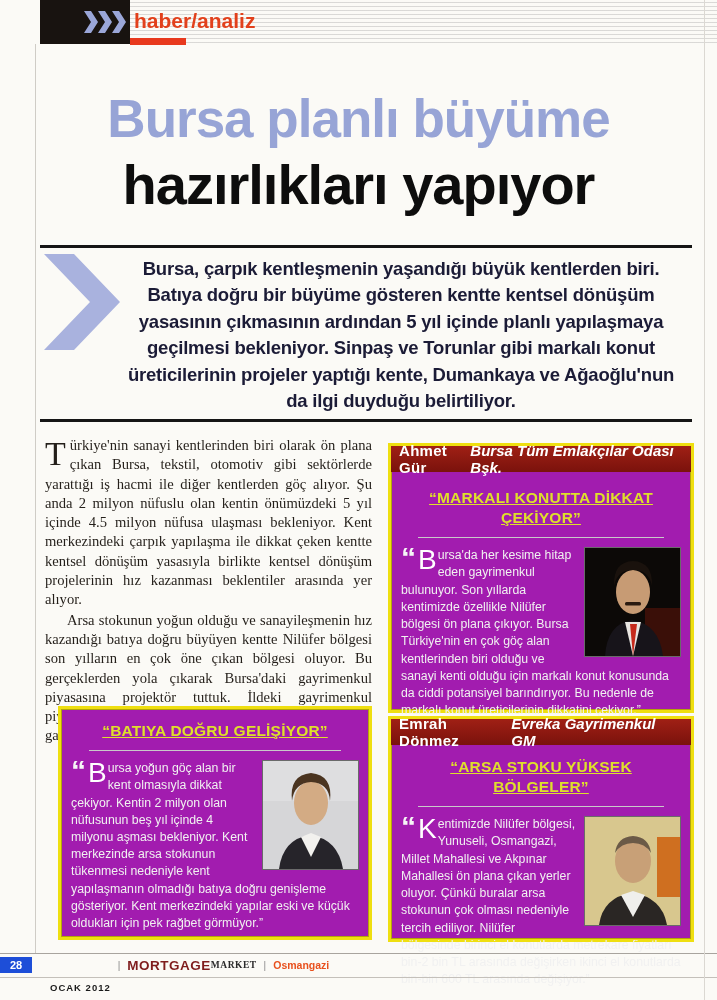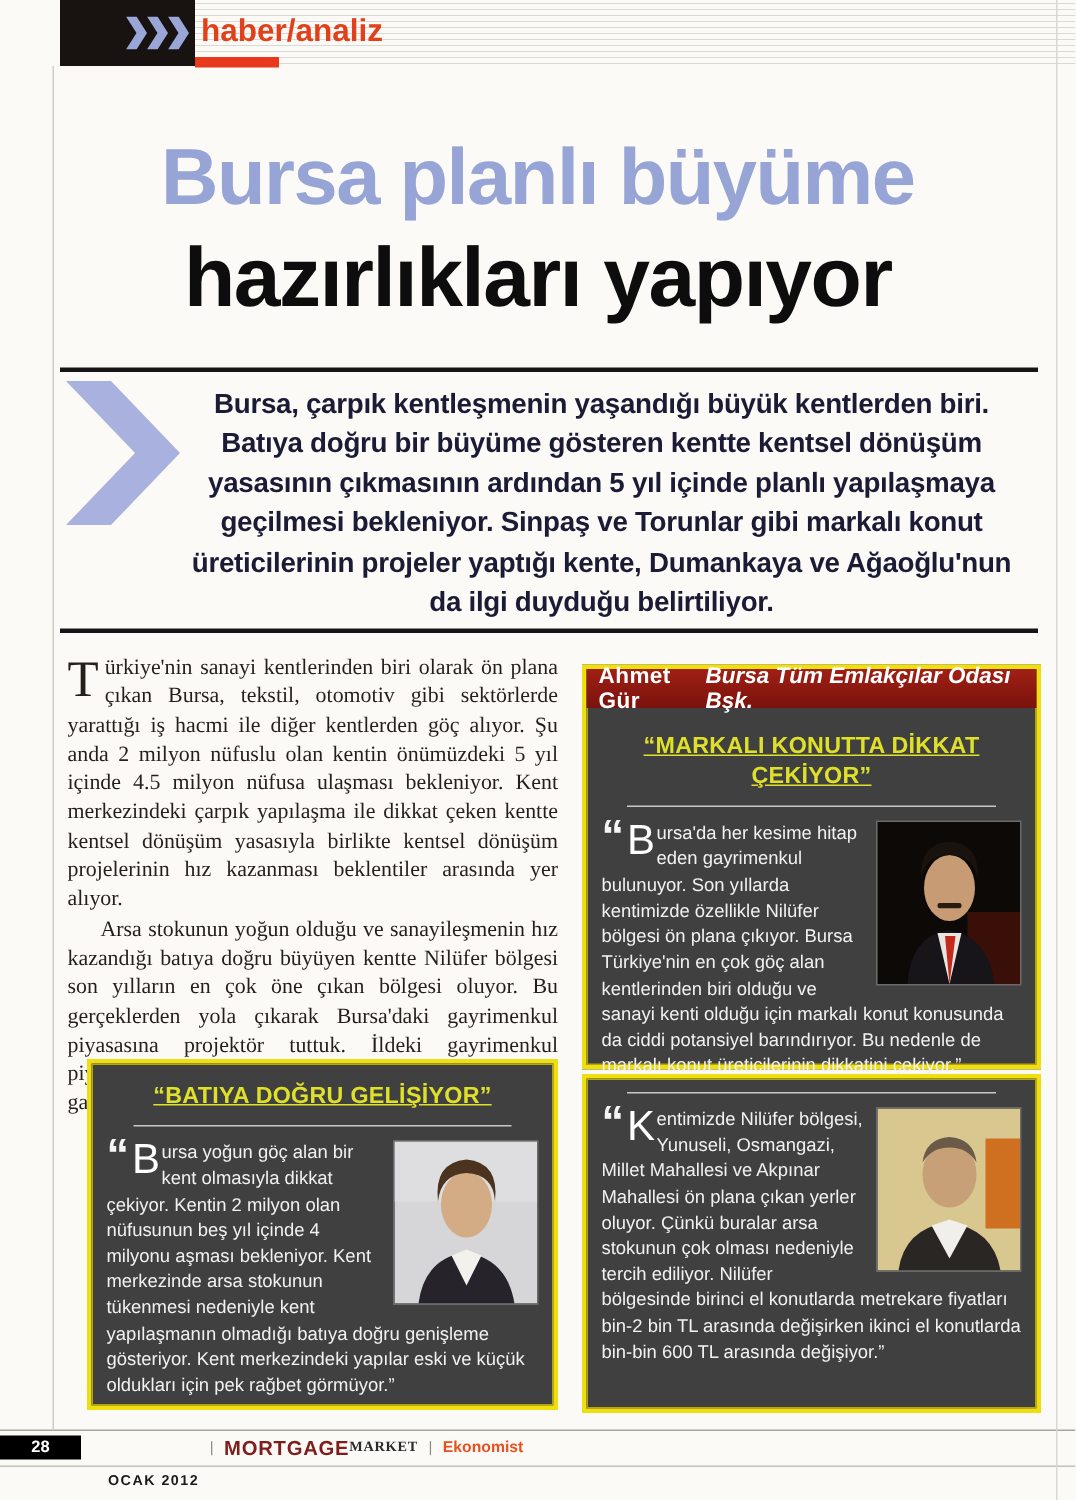--- a/index.html
+++ b/index.html
@@ -26,21 +26,21 @@
   .lead-chevron{position:absolute;left:44px;top:254px;}
   .lead{position:absolute;left:118px;top:256px;width:566px;text-align:center;
     font-size:18.5px;font-weight:bold;color:#1b1b36;line-height:1.43;letter-spacing:-0.2px;}
   
   .article{position:absolute;left:45px;top:436px;width:327px;
     font-family:"Liberation Serif", serif;font-size:14.6px;line-height:19.3px;color:#241f1a;text-align:justify;}
   .article p{margin:0;}
   .article .par2{text-indent:22px;margin-top:1px;}
   .dropcapT{float:left;font-size:34px;line-height:30px;padding:3px 4px 0 0;font-family:"Liberation Serif", serif;}
   
-  .ibox{position:absolute;box-sizing:border-box;border:3px solid #efdf10;background:#404040;
+  .ibox{position:absolute;box-sizing:border-box;border:3px solid #efdf10;background:#a21caf;
     box-shadow:0 0 0 1px #b3a50a inset;}
   .ibox-ahmet{left:388px;top:443px;width:306px;height:270px;}
   .ibox-fatih{left:58px;top:706px;width:314px;height:234px;}
   .ibox-emrah{left:388px;top:716px;width:306px;height:226px;}
   .ibar{height:26px;background:linear-gradient(#a02015,#7a120c);display:flex;align-items:center;
     justify-content:space-between;padding:0 8px;}
   .ibar .iname{color:#fff;font-weight:bold;font-size:15px;letter-spacing:0.3px;}
   .ibar .irole{color:#fff;font-style:italic;font-weight:bold;font-size:15px;}
   .ihead{color:#dfe02a;font-weight:bold;text-align:center;font-size:15.5px;line-height:1.3;
     letter-spacing:0.2px;padding:12px 10px 0 10px;text-decoration:underline;}
@@ -48,21 +48,21 @@
   .idivider{width:82%;margin:9px auto 7px auto;border-bottom:1px solid #c9c9c9;}
   .iquote-area{padding:2px 10px 6px 10px;overflow:hidden;}
   .iphoto{float:right;width:95px;height:108px;margin:0 0 4px 8px;border:1px solid #6a6a6a;}
   .iquote{margin:0;color:#f1f1f1;font-size:12.3px;line-height:1.4;}
   .qmark{float:left;font-size:30px;line-height:22px;margin-right:2px;color:#f5f5f5;font-weight:bold;}
   .qdrop{float:left;font-size:28px;line-height:26px;margin-right:1px;color:#fff;}
   
   .footer-rule-top{position:absolute;left:0;top:953px;width:717px;height:1px;background:#a8a49e;}
   .footer-rule-bot{position:absolute;left:0;top:977px;width:717px;height:1px;background:#c4c0ba;}
   .footer{position:absolute;left:0;top:956px;width:717px;height:18px;display:flex;align-items:center;}
-  .page-num{width:54px;height:16px;background:#000000;color:#fff;font-weight:bold;font-size:11px;
+  .page-num{width:32px;height:16px;background:#1d4ed8;color:#fff;font-weight:bold;font-size:11px;
     display:flex;align-items:center;justify-content:center;}
   .f-issue{margin-left:18px;font-weight:bold;font-size:9.5px;letter-spacing:1px;color:#1a1a1a;margin-top:44px;}
   .f-sep{margin:0 7px;color:#8a8a8a;font-size:10px;}
   .f-mag{font-family:Liberation Sans, sans-serif;font-weight:bold;font-size:13.5px;color:#7f1d1d;letter-spacing:0.5px;}
   .f-mag-small{font-family:"Liberation Serif", serif;font-weight:bold;font-size:9.5px;color:#2a2a2a;letter-spacing:0.5px;}
   .f-brand{font-weight:bold;font-size:10.5px;color:#e8501d;}
   
   .edge-left{position:absolute;left:35px;top:44px;width:1px;height:909px;background:#cfccc6;}
   .edge-right{position:absolute;left:704px;top:0;width:1px;height:1000px;background:#dbd8d2;}
 </style>
@@ -136,20 +136,25 @@
         <polygon points="38,76 48,96 58,76 48,72" fill="#f2f1ee"></polygon>
         <ellipse cx="48" cy="42" rx="17" ry="22" fill="#d3ab84"></ellipse>
         <path d="M29,40 Q26,14 48,12 Q70,14 67,40 Q66,22 48,21 Q31,22 29,40 Z" fill="#4a3420"></path>
       </svg>
     </div>
     <p class="iquote"><span class="qmark">“</span><span class="qdrop">B</span><span>ursa yoğun göç alan bir kent olmasıyla dikkat çekiyor. Kentin 2 milyon olan nüfusunun beş yıl içinde 4 milyonu aşması bekleniyor. Kent merkezinde arsa stokunun tükenmesi nedeniyle kent yapılaşmanın olmadığı batıya doğru genişleme gösteriyor. Kent merkezindeki yapılar eski ve küçük oldukları için pek rağbet görmüyor.”</span></p>
   </div>
 </div>
 
 <div class="ibox ibox-emrah">
+  <div class="ibar">
+    <span class="iname">Emrah Dönmez</span>
+    <span class="irole">Evreka Gayrimenkul GM</span>
+  </div>
+  <div class="ihead">“ARSA STOKU YÜKSEK BÖLGELER”</div>
   <div class="idivider"></div>
   <div class="iquote-area">
     <div class="iphoto">
       <svg width="95" height="108" viewBox="0 0 95 108">
         <rect width="95" height="108" fill="#d8c78e"></rect>
         <rect x="72" y="20" width="23" height="60" fill="#cf6f20"></rect>
         <path d="M14,108 Q18,80 47,76 Q77,80 82,108 Z" fill="#2a2624"></path>
         <polygon points="36,78 48,100 60,78 48,74" fill="#f0efec"></polygon>
         <ellipse cx="48" cy="44" rx="18" ry="22" fill="#c8a077"></ellipse>
         <path d="M30,36 Q32,20 48,19 Q64,20 66,36 Q60,26 48,26 Q36,26 30,36 Z" fill="#6b5a47"></path>
@@ -160,18 +165,18 @@
 </div>
 
 <div class="footer-rule-top"></div>
 <div class="footer">
   <div class="page-num">28</div>
   <span class="f-issue">OCAK 2012</span>
   <span class="f-sep">|</span>
   <span class="f-mag">MORTGAGE</span>
     <span class="f-mag-small">MARKET</span>
   <span class="f-sep">|</span>
-  <span class="f-brand">Ekonomist</span>
+  <span class="f-brand">Osmangazi</span>
 </div>
 <div class="footer-rule-bot"></div>
 
 <div class="edge-left"></div>
 <div class="edge-right"></div>
 
 </body></html>

